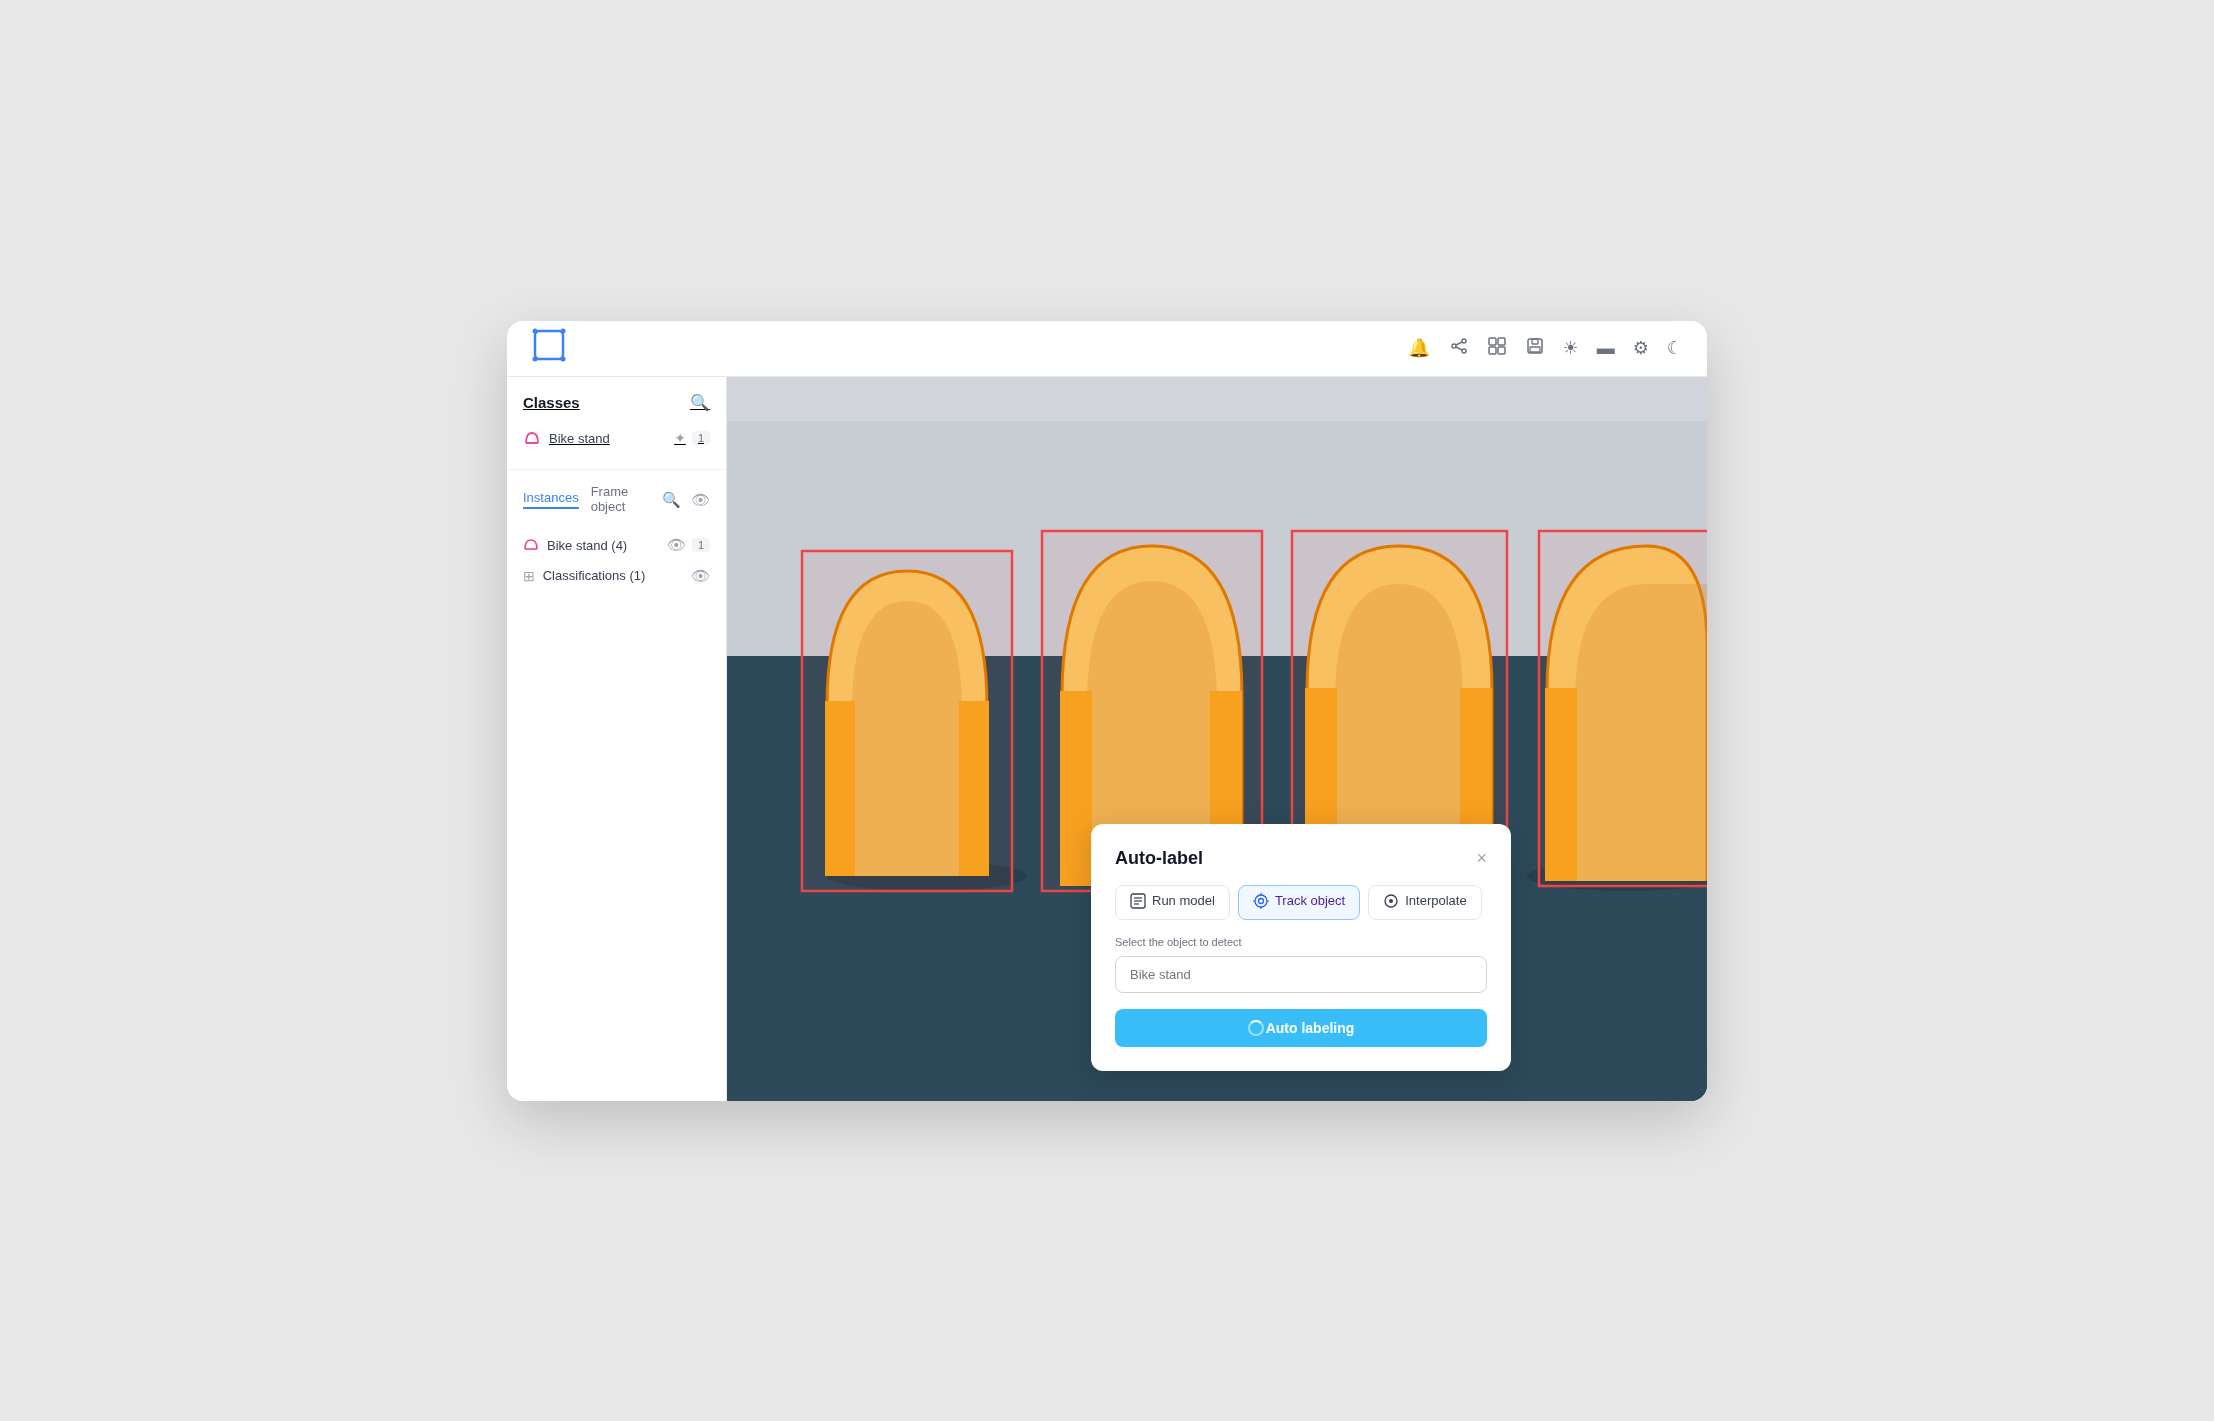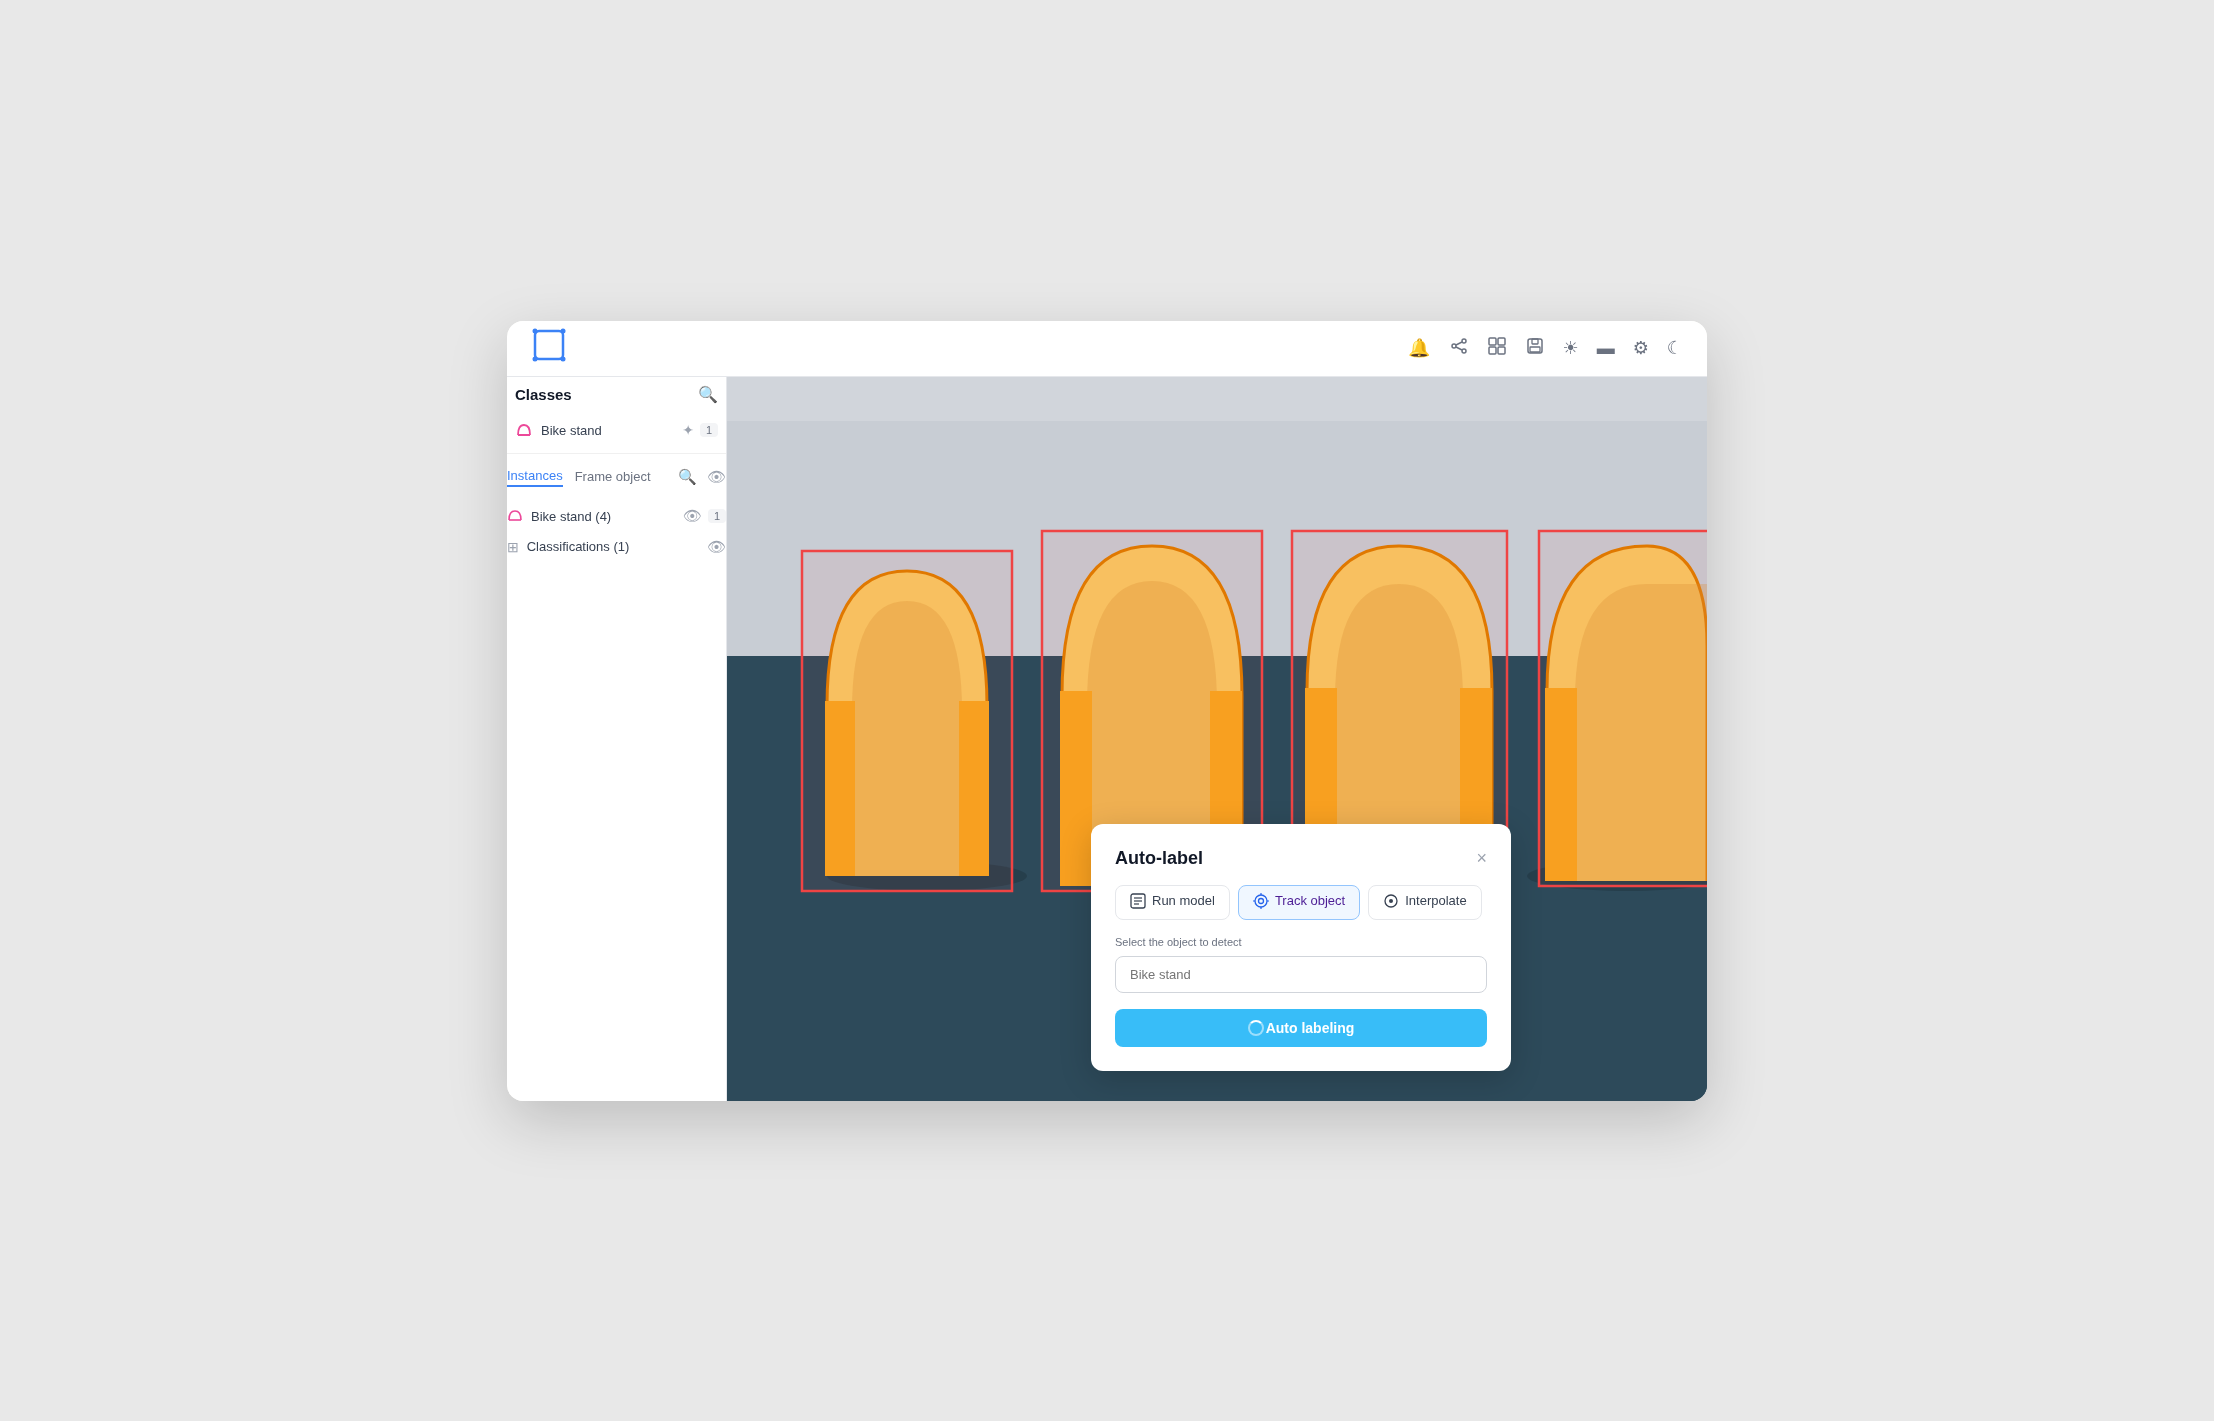--- a/index.html
+++ b/index.html
@@ -57,22 +57,23 @@
     .sidebar {
       width: 220px;
       background: #fff;
       border-right: 1px solid #e5e7eb;
       display: flex;
       flex-direction: column;
       flex-shrink: 0;
       padding: 0;
     }
     .sidebar-classes {
-      padding: 8px;
+      padding: 16px;
       border-bottom: 1px solid #f0f0f0;
+      text-decoration: underline;
     }
     .sidebar-section-header {
       display: flex;
       align-items: center;
       justify-content: space-between;
       margin-bottom: 12px;
     }
     .sidebar-section-title {
       font-size: 15px;
       font-weight: 600;
@@ -111,21 +112,21 @@
       cursor: pointer;
     }
     .count-badge {
       background: #f3f4f6;
       border-radius: 4px;
       font-size: 11px;
       padding: 1px 6px;
       color: #6b7280;
     }
     .sidebar-instances {
-      padding: 14px 0;
+      padding: 14px 16px;
       flex: 1;
     }
     .instances-tabs {
       display: flex;
       align-items: center;
       gap: 12px;
       margin-bottom: 14px;
     }
     .tab {
       font-size: 13px;

